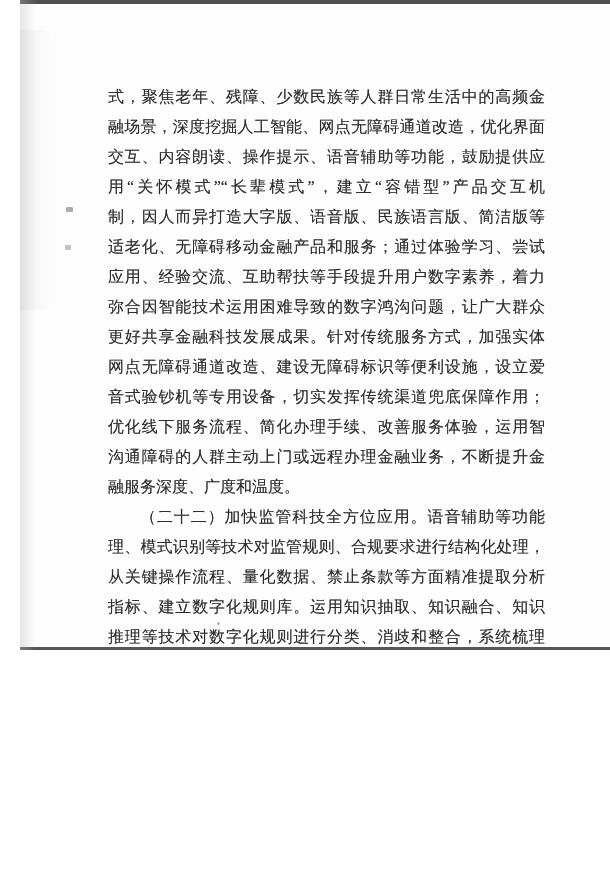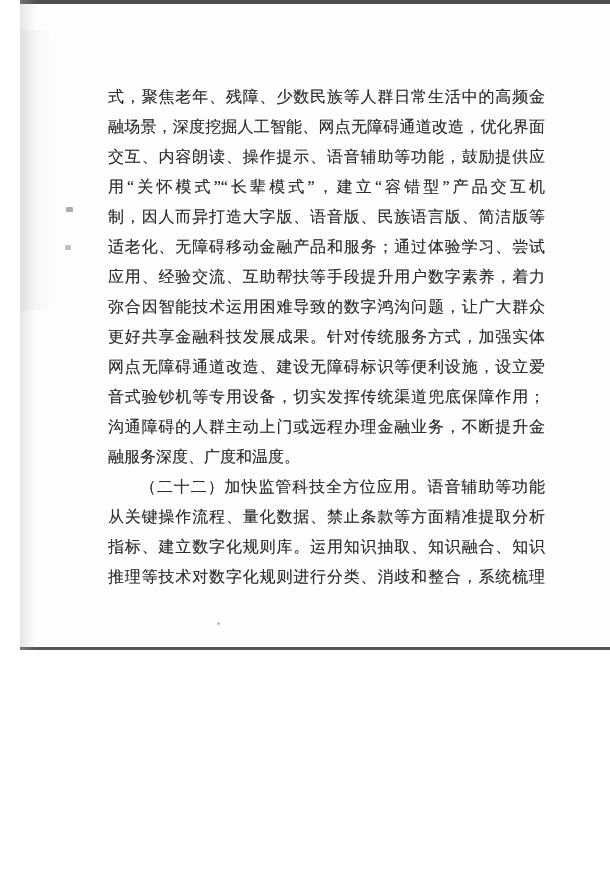--- a/index.html
+++ b/index.html
@@ -103,25 +103,27 @@
     <div class="line">融场景，深度挖掘人工智能、网点无障碍通道改造，优化界面</div>
     <div class="line">交互、内容朗读、操作提示、语音辅助等功能，鼓励提供应</div>
     <div class="line">用“关怀模式”“长辈模式”，建立“容错型”产品交互机</div>
     <div class="line">制，因人而异打造大字版、语音版、民族语言版、简洁版等</div>
     <div class="line">适老化、无障碍移动金融产品和服务；通过体验学习、尝试</div>
     <div class="line">应用、经验交流、互助帮扶等手段提升用户数字素养，着力</div>
     <div class="line">弥合因智能技术运用困难导致的数字鸿沟问题，让广大群众</div>
     <div class="line">更好共享金融科技发展成果。针对传统服务方式，加强实体</div>
     <div class="line">网点无障碍通道改造、建设无障碍标识等便利设施，设立爱</div>
     <div class="line">音式验钞机等专用设备，切实发挥传统渠道兜底保障作用；</div>
+    <div class="line">优化线下服务流程、简化办理手续、改善服务体验，运用智</div>
     <div class="line">沟通障碍的人群主动上门或远程办理金融业务，不断提升金</div>
     <div class="line para-end">融服务深度、广度和温度。</div>
 
 
     <div class="line para-indent">（二十二）加快监管科技全方位应用。语音辅助等功能</div>
+    <div class="line">理、模式识别等技术对监管规则、合规要求进行结构化处理，</div>
     <div class="line">从关键操作流程、量化数据、禁止条款等方面精准提取分析</div>
     <div class="line">指标、建立数字化规则库。运用知识抽取、知识融合、知识</div>
     <div class="line">推理等技术对数字化规则进行分类、消歧和整合，系统梳理</div>
   </main>
 
   <div class="page-number">19</div>
 
 </div>
 
 </body></html>

